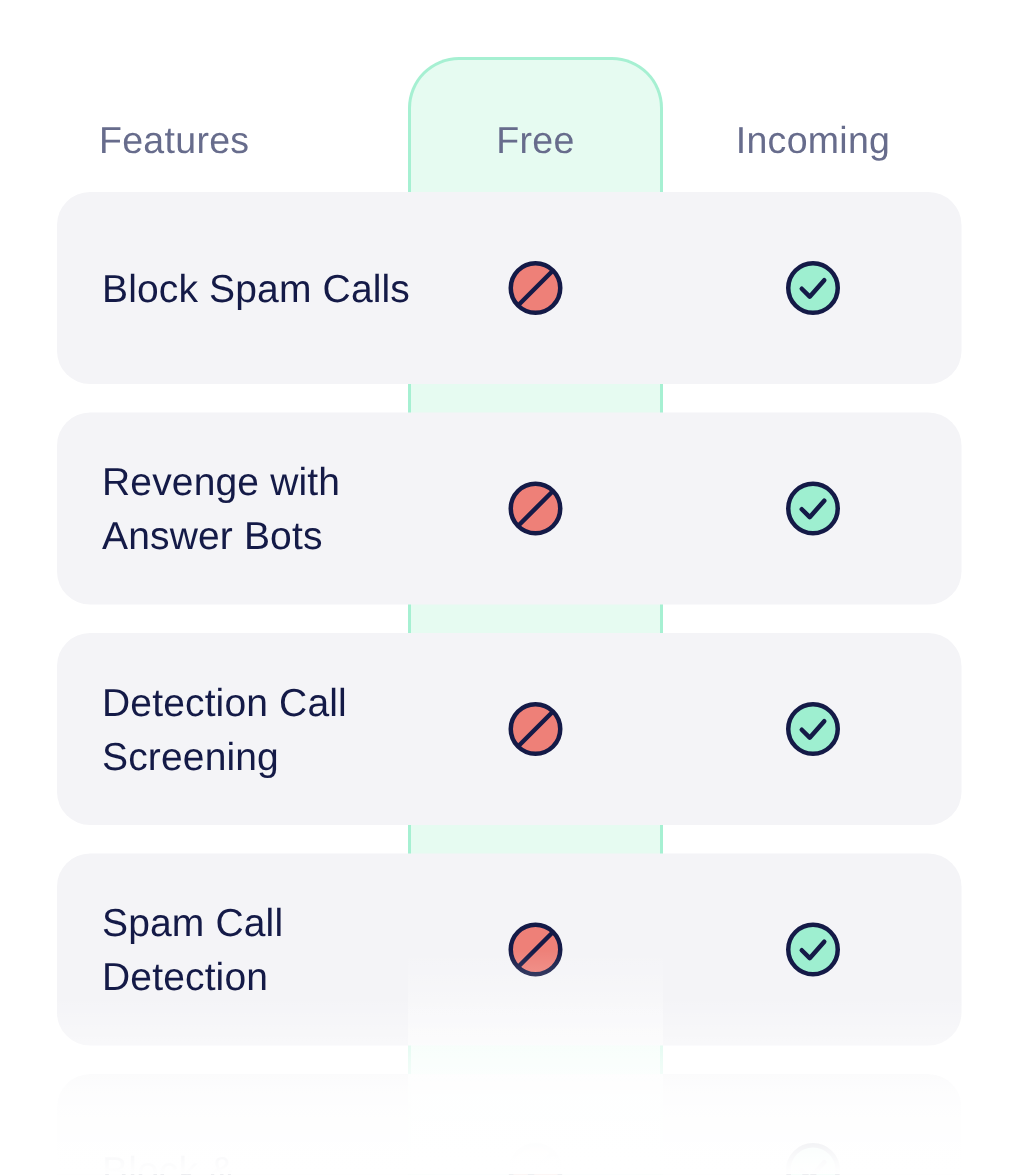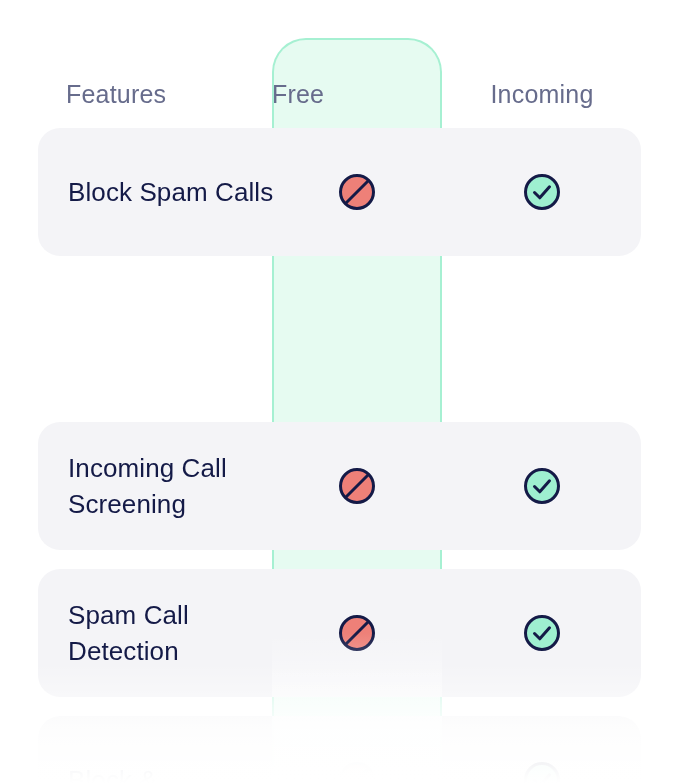--- a/index.html
+++ b/index.html
@@ -49,21 +49,21 @@
   }
   .header-cell {
     position: absolute;
     font-size: 25px;
     color: #676C8C;
     letter-spacing: 0.2px;
     white-space: nowrap;
     line-height: 40px;
   }
   .header-features { left: 66px; top: 0; }
-  .header-free     { left: 272px; top: 0; width: 170px; }
+  .header-free     { left: 272px; top: 0; width: 170px; text-align: center; }
   .header-premium  { left: 442px; top: 0; width: 200px; text-align: center; }
 
   
   .rows-wrap {
     position: absolute;
     left: 0;
     top: 0;
     width: 678px;
     height: 783px;
     z-index: 2;
@@ -157,22 +157,41 @@
         </div>
         <div class="row-cell cell-premium">
           <span class="icon-wrap">
             <svg class="icon-svg" width="40" height="40" viewBox="0 0 40 40">
               <circle cx="20" cy="20" r="16.5" fill="#9EEFD0" stroke="#141A47" stroke-width="3"></circle>
               <polyline points="12.5,20.5 17.8,25.8 27.5,14.8" fill="none" stroke="#141A47" stroke-width="3" stroke-linecap="round" stroke-linejoin="round"></polyline>
             </svg>
           </span>
         </div>
       </div>
+      <div class="feature-row" style="top: 275px;">
+        <div class="row-label">Revenge with Answer Bots</div>
+        <div class="row-cell cell-free">
+          <span class="icon-wrap">
+            <svg class="icon-svg" width="40" height="40" viewBox="0 0 40 40">
+              <circle cx="20" cy="20" r="16.5" fill="#EE8078" stroke="#141A47" stroke-width="3"></circle>
+              <line x1="9.5" y1="30.5" x2="30.5" y2="9.5" stroke="#141A47" stroke-width="3" stroke-linecap="round"></line>
+            </svg>
+          </span>
+        </div>
+        <div class="row-cell cell-premium">
+          <span class="icon-wrap">
+            <svg class="icon-svg" width="40" height="40" viewBox="0 0 40 40">
+              <circle cx="20" cy="20" r="16.5" fill="#9EEFD0" stroke="#141A47" stroke-width="3"></circle>
+              <polyline points="12.5,20.5 17.8,25.8 27.5,14.8" fill="none" stroke="#141A47" stroke-width="3" stroke-linecap="round" stroke-linejoin="round"></polyline>
+            </svg>
+          </span>
+        </div>
+      </div>
       <div class="feature-row" style="top: 422px;">
-        <div class="row-label">Incoming Call Screening</div>
+        <div class="row-label">Detection Call Screening</div>
         <div class="row-cell cell-free">
           <span class="icon-wrap">
             <svg class="icon-svg" width="40" height="40" viewBox="0 0 40 40">
               <circle cx="20" cy="20" r="16.5" fill="#EE8078" stroke="#141A47" stroke-width="3"></circle>
               <line x1="9.5" y1="30.5" x2="30.5" y2="9.5" stroke="#141A47" stroke-width="3" stroke-linecap="round"></line>
             </svg>
           </span>
         </div>
         <div class="row-cell cell-premium">
           <span class="icon-wrap">

